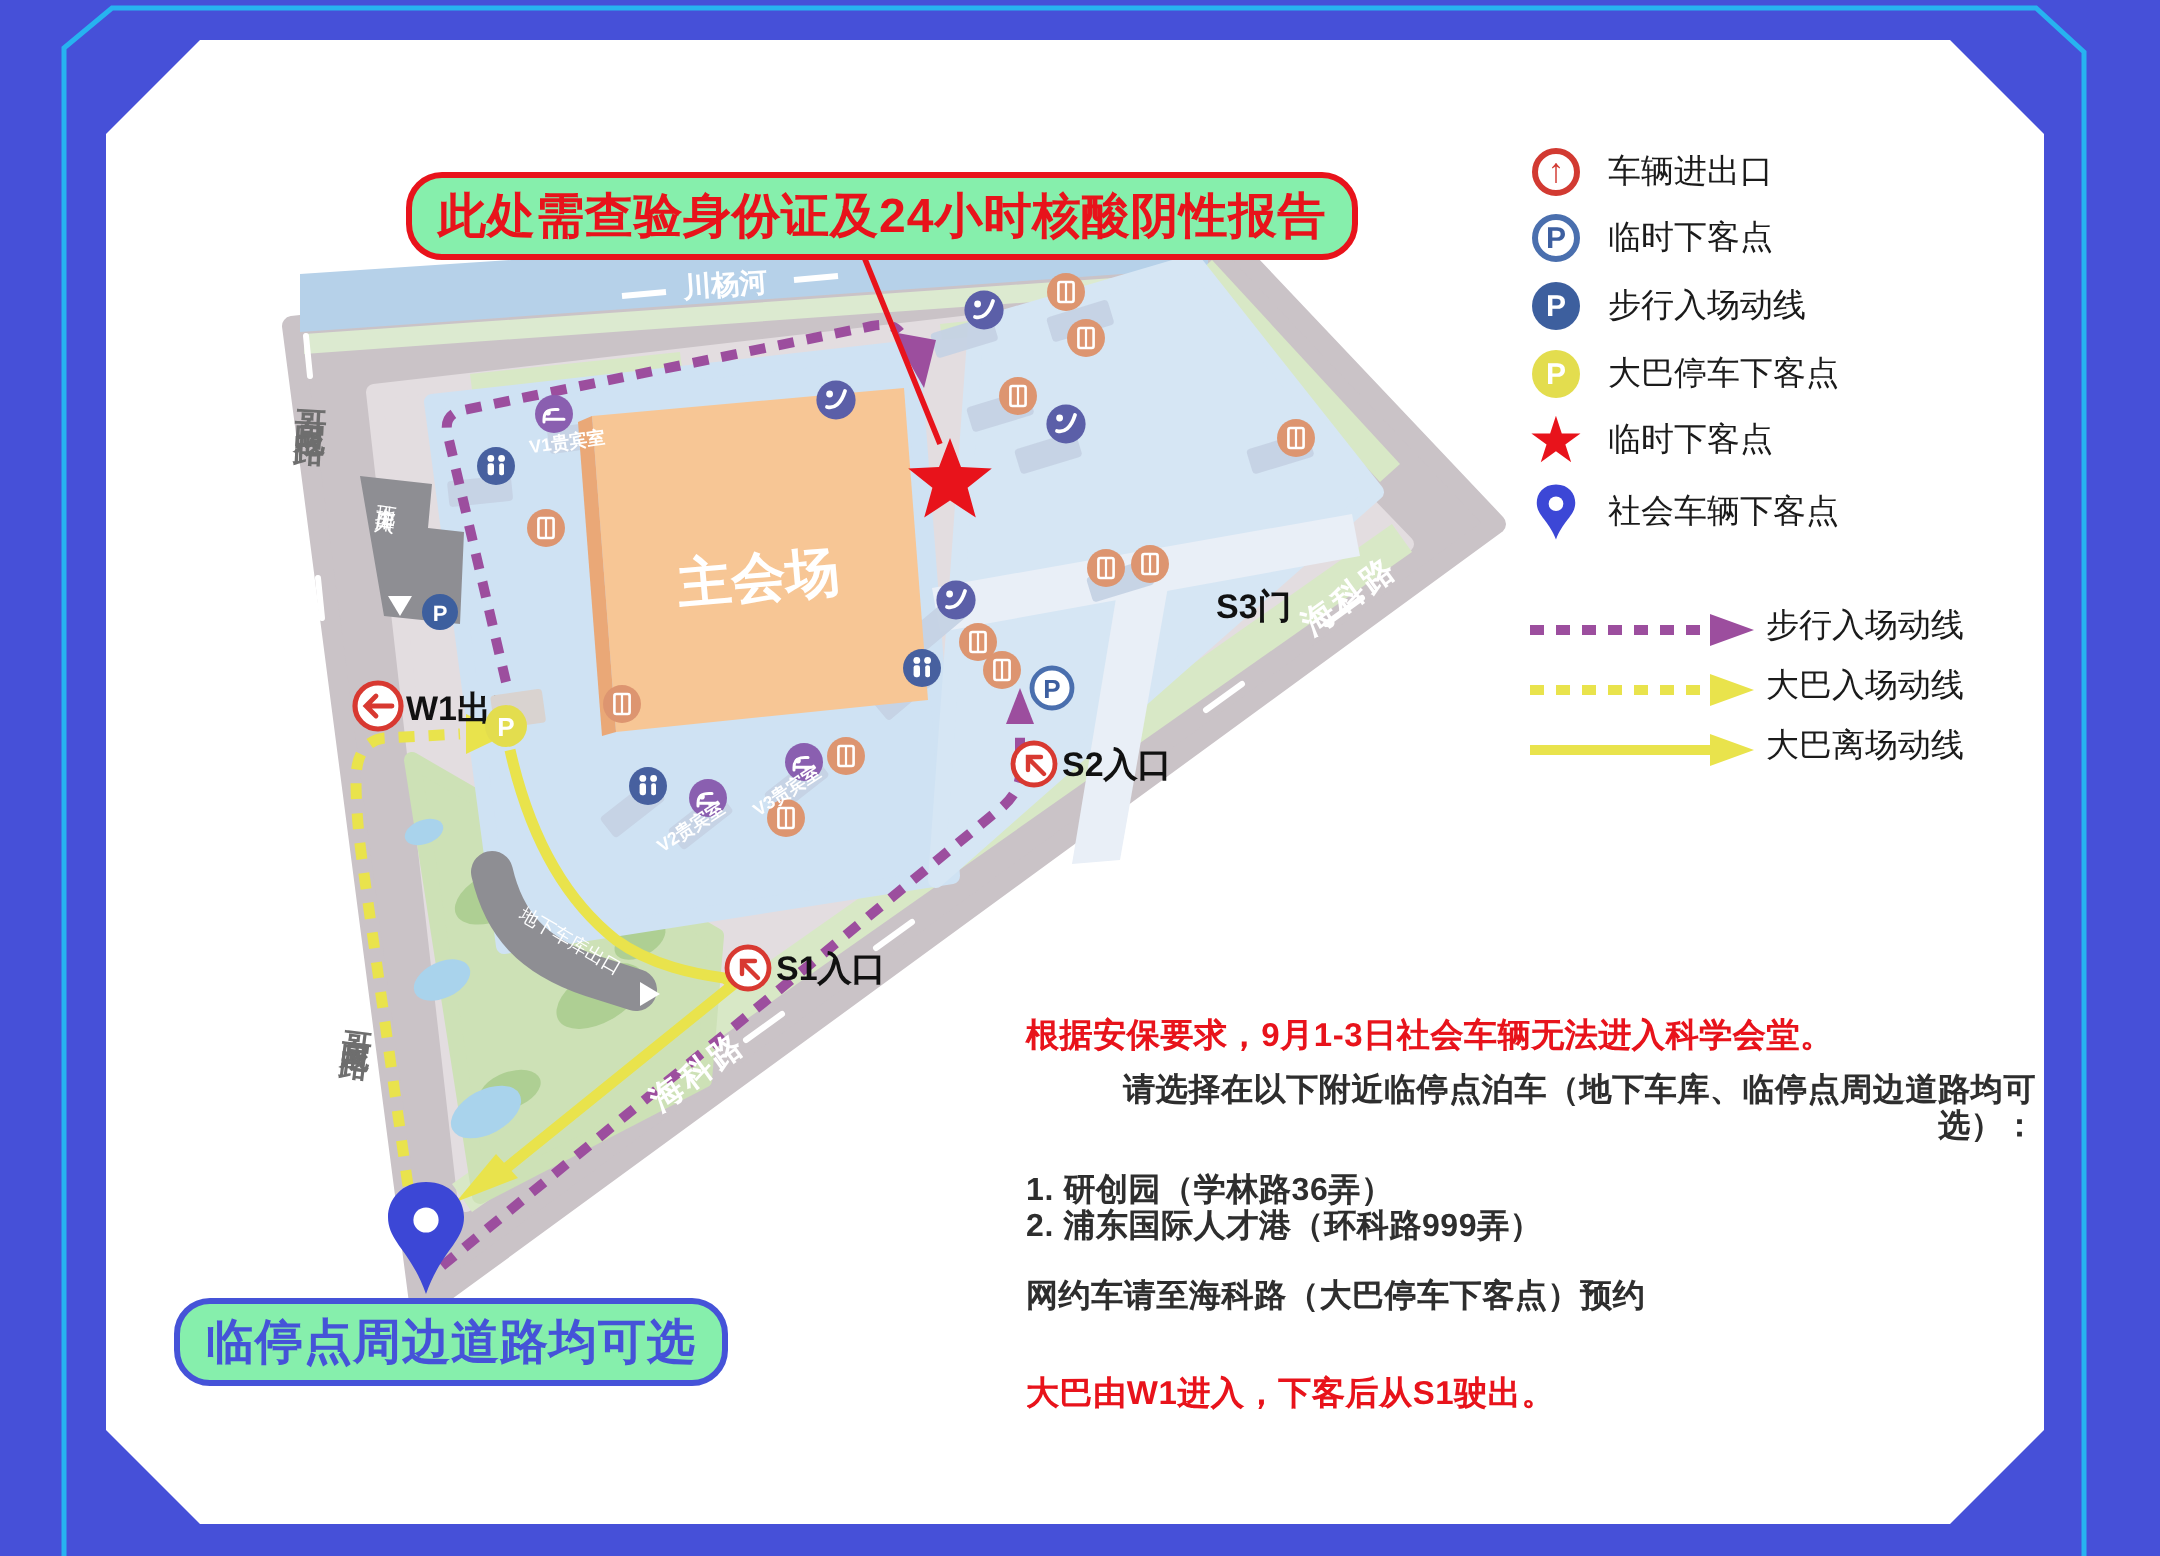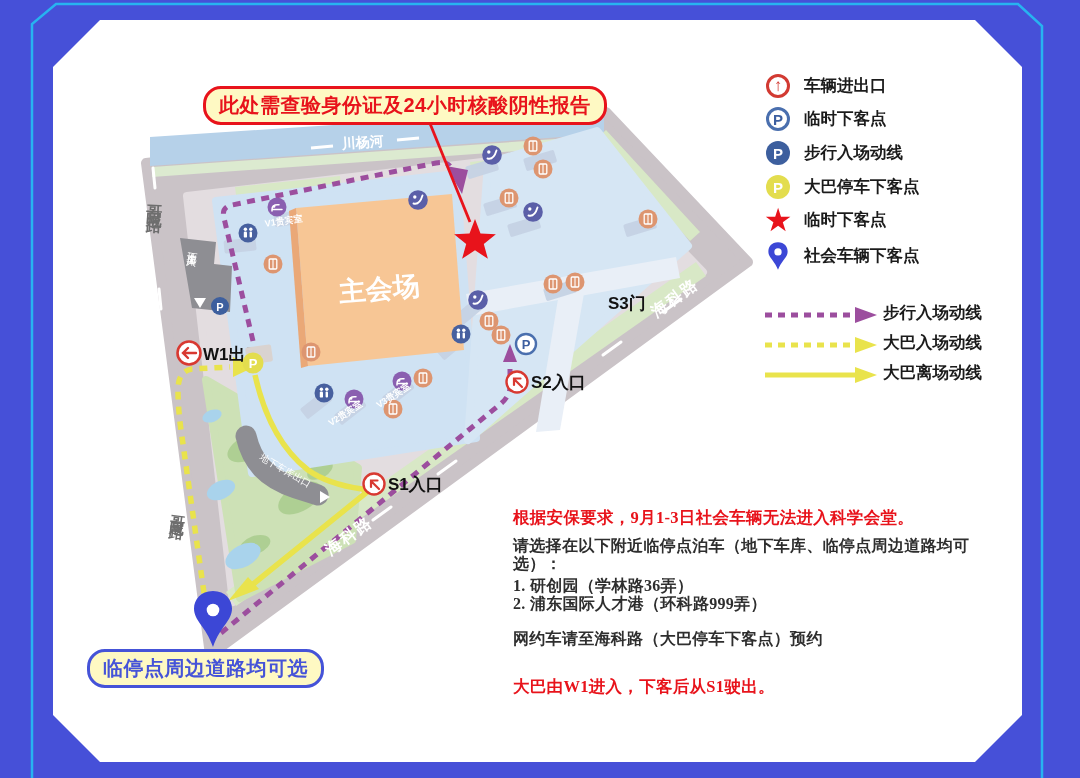--- a/index.html
+++ b/index.html
@@ -1,46 +1,46 @@
 <!DOCTYPE html>
 <html><head>
 <meta charset="utf-8">
 <style>
   html,body{margin:0;padding:0;}
   body{width:1080px;height:778px;font-family:"Liberation Sans","DejaVu Sans",sans-serif;}
   #stage{position:relative;width:1080px;height:778px;background:#4650d8;overflow:hidden;}
   #frame-svg,#map-svg{position:absolute;left:0;top:0;}
   #panel{position:absolute;left:0;top:0;width:1080px;height:778px;background:#ffffff;
          clip-path:polygon(100px 20px,975px 20px,1022px 67px,1022px 715px,975px 762px,100px 762px,53px 715px,53px 67px);}
-  .pill{position:absolute;background:#fef9c3;border-radius:18px;font-weight:800;font-size:20px;
+  .pill{position:absolute;background:#86efac;border-radius:18px;font-weight:800;font-size:24px;
         padding:3px 13px;white-space:nowrap;letter-spacing:0.5px;}
   #pill-top{left:203px;top:86px;border:3px solid #e8131b;color:#e8131b;}
   #pill-bottom{left:87px;top:649px;border:3px solid #4553d8;color:#4553d8;}
   .vlabel{position:absolute;writing-mode:vertical-rl;text-orientation:upright;white-space:nowrap;
           font-weight:600;line-height:1;}
   #rw-top{left:147px;top:192px;font-size:16px;color:#6e6e6e;transform:rotate(3deg);letter-spacing:4px;}
   #rw-bottom{left:172px;top:504px;font-size:15px;color:#6e6e6e;transform:rotate(7deg);letter-spacing:3px;}
   #garage-in-label{left:188px;top:244px;font-size:10px;color:#ffffff;transform:rotate(8deg);letter-spacing:1px;font-weight:500;}
   .lg-row{position:absolute;left:763px;height:30px;display:flex;align-items:center;gap:11px;}
   .lg-ic{width:30px;display:flex;justify-content:center;align-items:center;flex:0 0 30px;}
   .cir{width:24px;height:24px;border-radius:50%;display:flex;align-items:center;justify-content:center;
        font-weight:900;font-size:15px;box-sizing:border-box;}
   .cir.ring-red{border:3px solid #d23a32;color:#d23a32;background:#fff;font-size:17px;}
   .cir.ring-blue{border:3px solid #4a6fae;color:#3d5fa0;background:#fff;}
   .cir.solid-blue{background:#3d5f9e;color:#fff;}
   .cir.solid-yellow{background:#e3dd4e;color:#fff;}
   .lg-star{font-size:32px;color:#e8131b;line-height:1;}
-  .lg-label{font-size:16.5px;font-weight:700;color:#1b1b1b;white-space:nowrap;}
+  .lg-label{font-size:16.5px;font-weight:400;color:#1b1b1b;white-space:nowrap;}
   .rt-row{position:absolute;left:763px;height:26px;display:flex;align-items:flex-end;gap:2px;}
   #notice{position:absolute;left:513px;top:509px;width:505px;font-weight:700;letter-spacing:0.3px;}
   #notice .red{color:#e8131b;font-size:16.5px;}
   #notice .blk{color:#2e2e2e;font-size:16px;}
-  #notice div{line-height:18px;font-family:Liberation Serif, serif;}
+  #notice div{line-height:18px;}
   #n1{margin-bottom:10px;}
-  #n2{margin-bottom:4px;}
+  #n2{margin-bottom:14px;text-align:right;}
   #n3{margin-top:17px;}
   #n4{margin-top:30px;}
   .bld{fill:#c5d2e4;opacity:0.95;}
 </style>
 </head>
 <body>
 
 <div id="stage">
 
   <svg id="frame-svg" width="1080" height="778">

